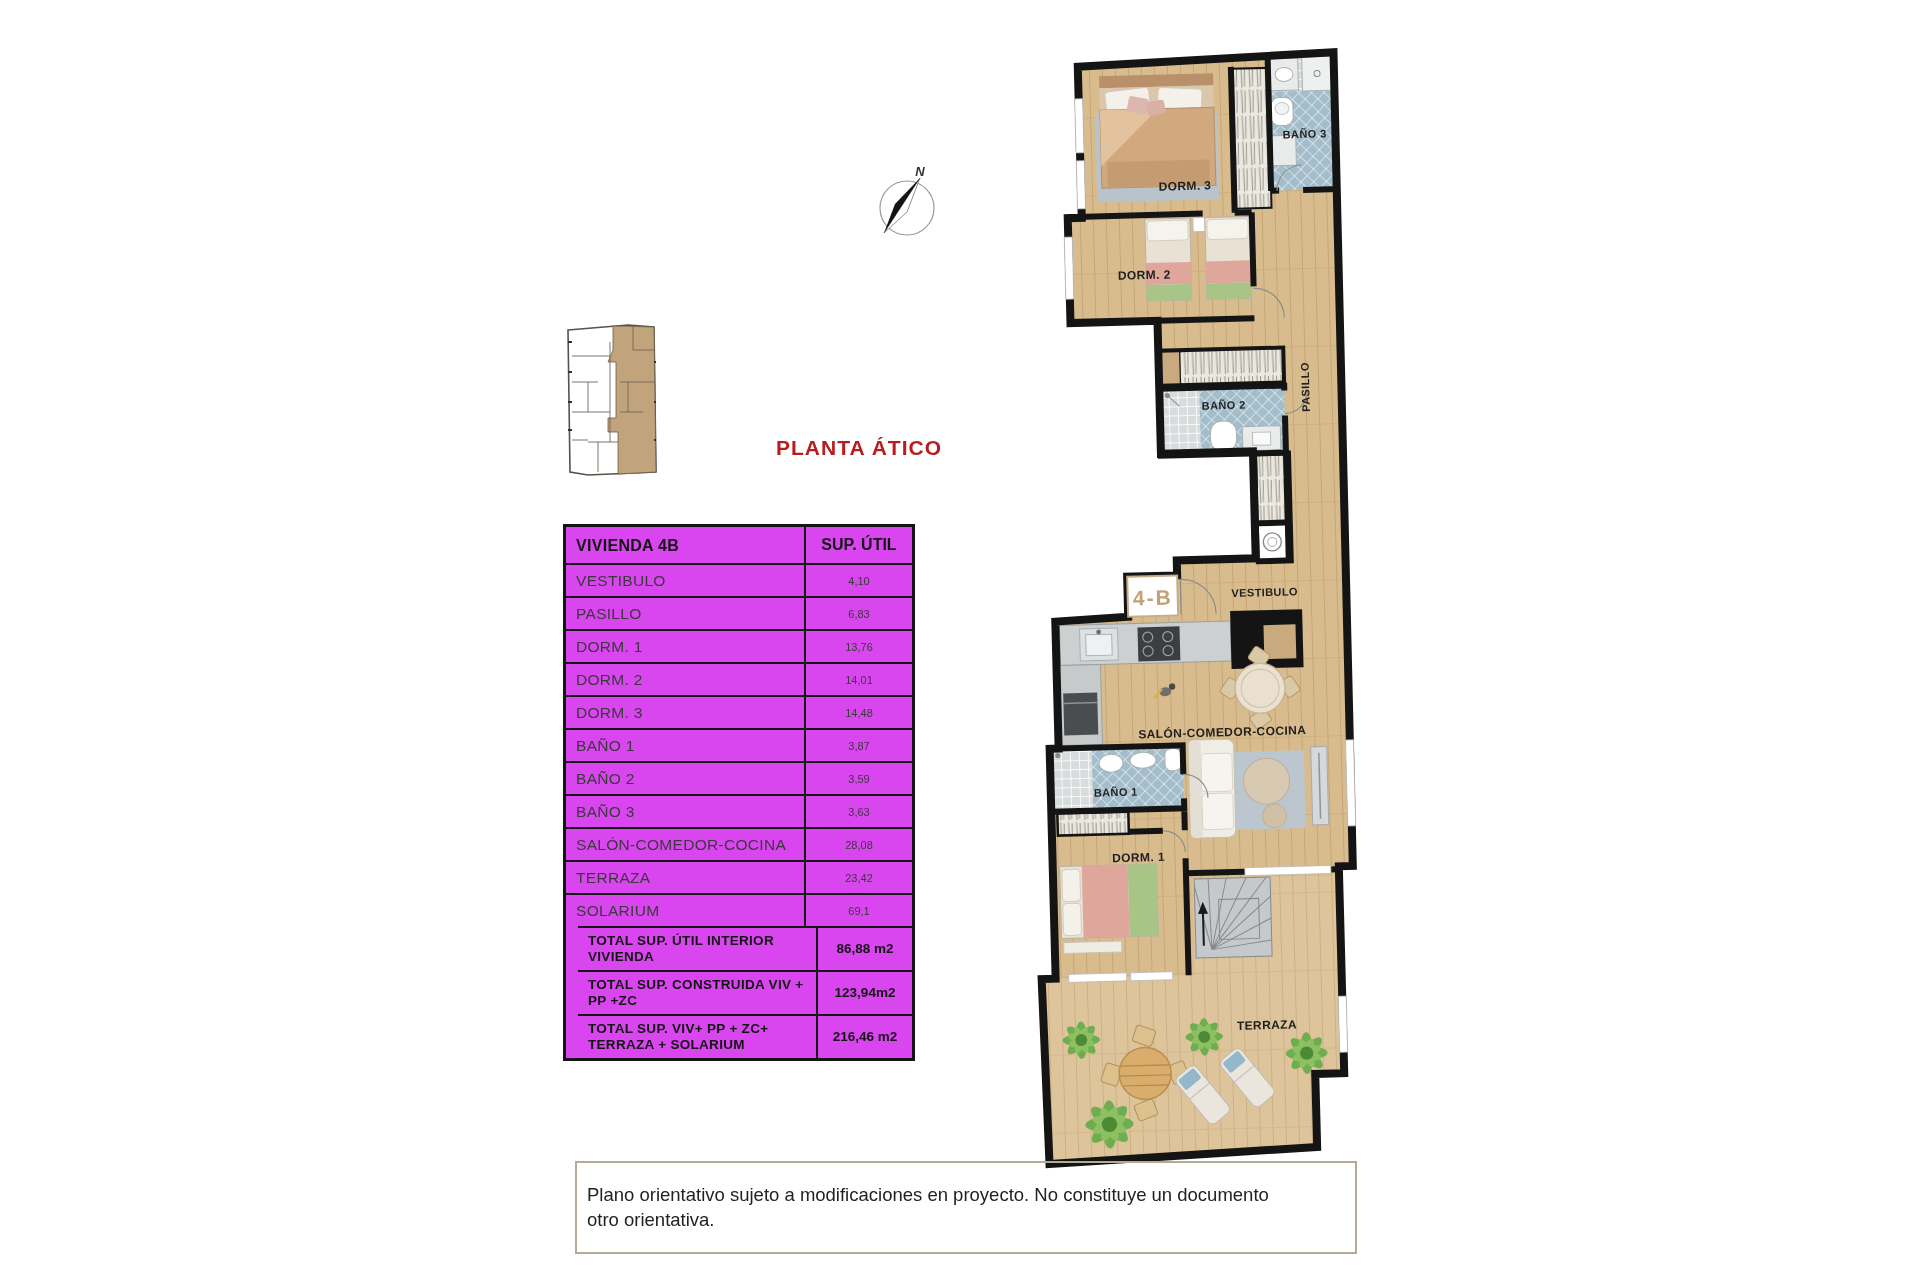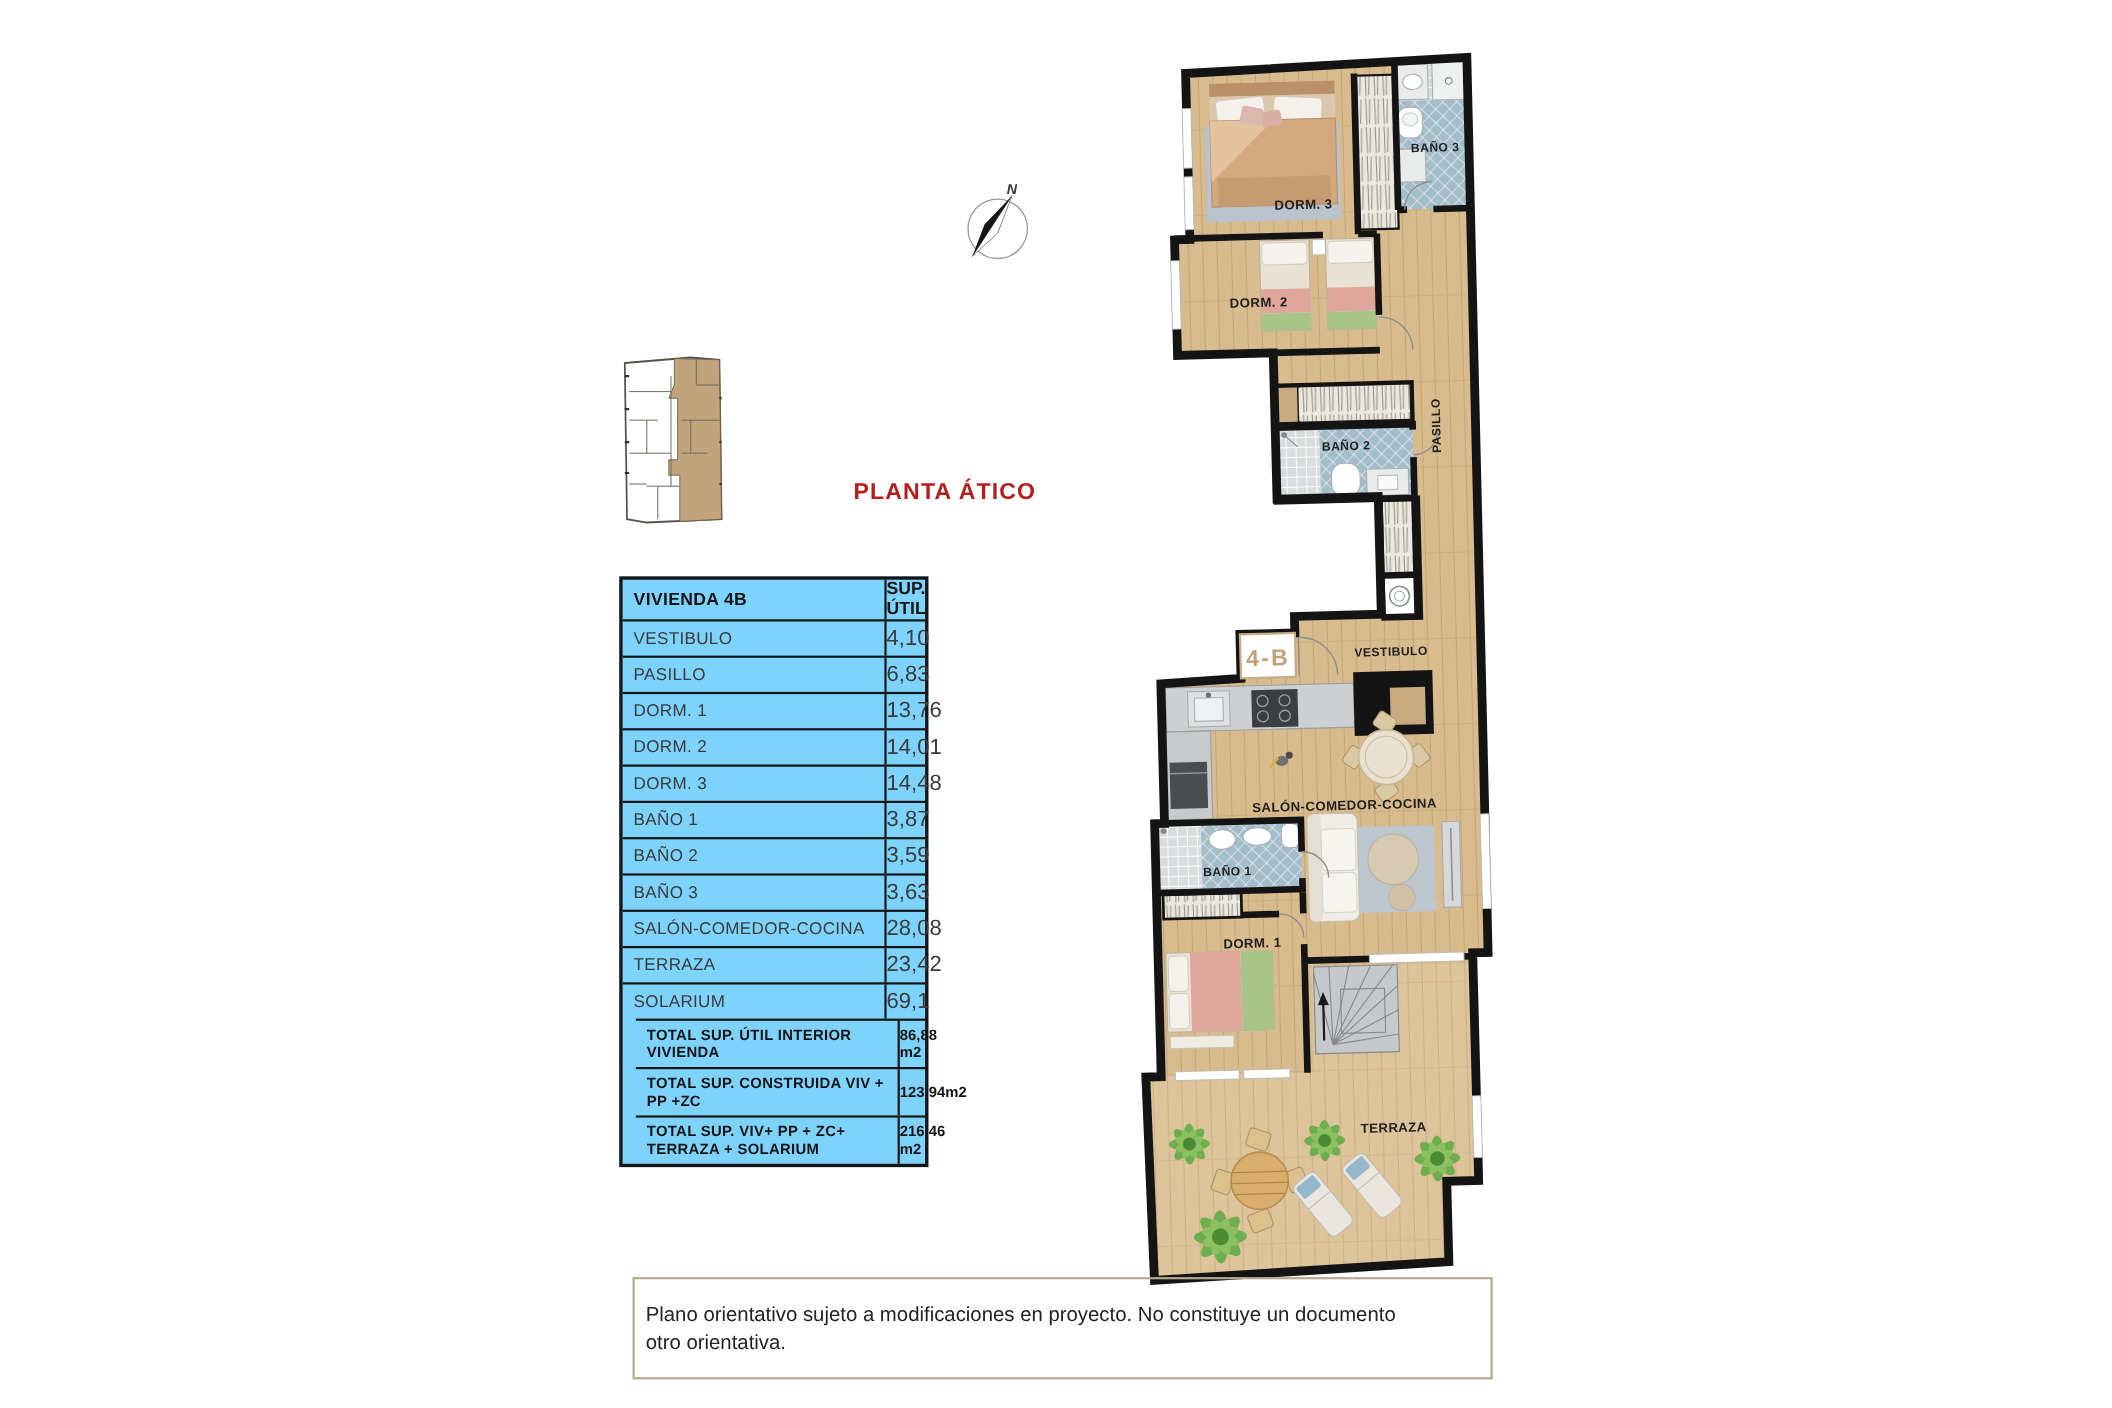--- a/index.html
+++ b/index.html
@@ -4,27 +4,27 @@
 <style>
   html,body{margin:0;padding:0;background:#ffffff;}
   .page{position:relative;width:1920px;height:1280px;background:#fff;overflow:hidden;
         font-family:"Liberation Sans", sans-serif;color:#1c1c1c;}
   .abs{position:absolute;}
 
   
   .title{font-size:21px;font-weight:bold;letter-spacing:1px;color:#b91c1c;}
 
   
-  .tbl{width:281px;border:3px solid #151515;background:#7dd3fc;box-sizing:border-box;}
+  .tbl{width:352px;border:3px solid #151515;background:#d946ef;box-sizing:border-box;}
   .trow{display:grid;grid-template-columns:240px 1fr;box-sizing:border-box;}
   .trow + .trow{border-top:2.5px solid #151515;}
   .cell{display:flex;align-items:center;box-sizing:border-box;}
   .cname{padding:4px 6px 4px 10px;border-right:2.5px solid #151515;
          font-size:15.5px;letter-spacing:.3px;color:#3a3a3a;line-height:17px;}
-  .cval{justify-content:center;font-size:20px;color:#3a3a3a;}
+  .cval{justify-content:center;font-size:11px;color:#3a3a3a;}
   .hrow .cname,.hrow .cval{font-weight:bold;color:#141414;font-size:16px;}
   .hrow{height:36px;}
   .drow{height:33px;}
   .xrow .cname,.xrow .cval{font-weight:bold;color:#141414;font-size:13.5px;line-height:16px;}
   .xrow{height:44px;margin-left:12px;}
 
   
   .note{width:782px;border:2px solid #b3ab94;padding:20px 10px;box-sizing:border-box;
         font-size:18.5px;line-height:24.5px;color:#222;}
 

